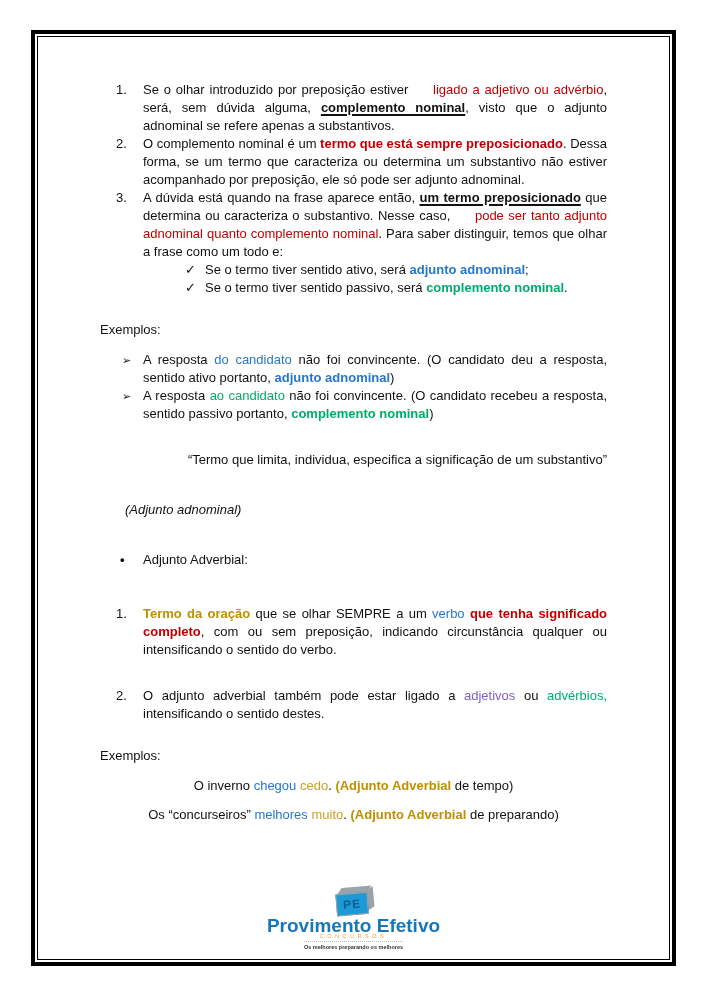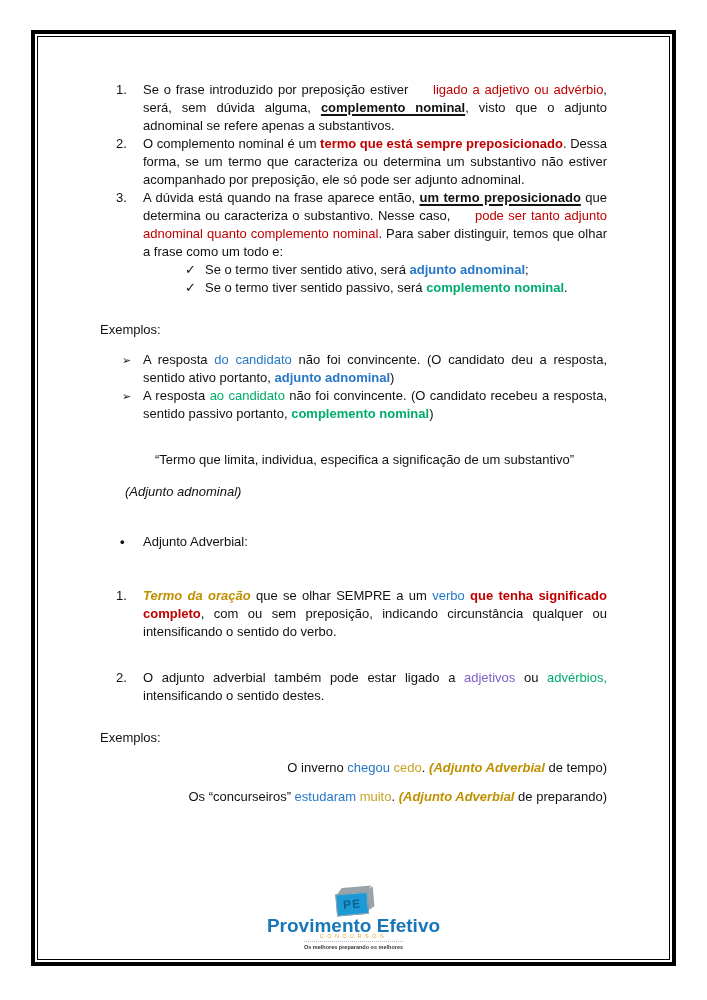--- a/index.html
+++ b/index.html
@@ -25,41 +25,41 @@
   .block{display:flex;text-align:justify;}
   .block .body{flex:1;}
   .marker{flex:0 0 auto;}
 
   .k-numbered-item .marker{width:43px;box-sizing:border-box;padding-left:16px;}
   .k-check-item{margin-left:85px;}
   .k-check-item .marker{width:20px;}
   .k-arrow-item{margin-left:22px;}
   .k-arrow-item .marker{width:21px;font-size:11px;}
   .k-section-heading{font-weight:700;margin-top:24px;margin-bottom:12px;align-items:flex-end;}
-  .k-quote-line{margin-left:22px;margin-top:28px;text-align:center;}
-  .k-quote-caption{margin-left:25px;margin-top:14px;font-style:italic;text-align:left;}
+  .k-quote-line{margin-left:22px;margin-top:28px;text-align:right;}
+  .k-quote-caption{margin-left:25px;margin-top:32px;font-style:italic;text-align:left;}
   .k-bullet-heading{margin-top:32px;margin-left:20px;font-weight:700;}
   .k-bullet-heading .marker{width:23px;}
   .k-numbered-item-2 .marker{width:43px;box-sizing:border-box;padding-left:16px;}
   .k-numbered-item-2{margin-top:28px;}
   .k-first-of-list2{margin-top:36px;}
   .k-paragraph{margin-top:8px;text-align:justify;display:block;}
-  .k-example-line{margin-top:11px;text-align:right;display:block;}
+  .k-example-line{margin-top:11px;text-align:center;display:block;}
 
   
   .s-b{font-weight:400;}
   .s-bu{font-weight:700;text-decoration:underline;text-decoration-thickness:2px;text-underline-offset:2px;}
   .s-red{color:var(--c-red,#C00000);margin-left:20px;}
   .s-redb{color:var(--c-red,#C00000);font-weight:700;}
   .s-blue{color:var(--c-blue,#2777C9);}
   .s-blueb{color:var(--c-blue,#2777C9);font-weight:700;}
   .s-green{color:var(--c-green,#00AC6B);}
   .s-greenb{color:var(--c-green,#00AC6B);font-weight:700;}
   .s-gold{color:var(--c-gold_light,#C9A227);}
-  .s-goldb{color:var(--c-gold,#BF9000);font-weight:700;font-style:italic;}
+  .s-goldb{color:var(--c-gold,#BF9000);font-weight:700;}
   .s-purple{color:var(--c-purple,#7D5FC5);}
 
   
   .logo{
     position:absolute;left:0;right:0;bottom:8px;
     display:flex;flex-direction:column;align-items:center;
   }
   .logo-icon{position:relative;width:40px;height:30px;transform:rotate(-5deg);margin-bottom:1px;}
   .cube-top{
     position:absolute;left:6px;top:0;width:30px;height:7px;
@@ -84,21 +84,21 @@
 </style>
 </head>
 <body>
 
 <div class="frame-outer">
   <div class="frame-inner">
     <div class="content">
       <div id="flow">
           <div class="block k-numbered-item">
             <span class="marker">1.</span>
-            <span class="body"><span>Se o frase </span><span class="s-b">introduzido por preposição</span><span> estiver </span><span class="s-red">ligado a adjetivo ou advérbio</span><span>, será, sem dúvida alguma, </span><span class="s-bu">complemento nominal</span><span>, visto que o adjunto adnominal se refere apenas a substantivos.</span></span>
+            <span class="body"><span>Se o olhar </span><span class="s-b">introduzido por preposição</span><span> estiver </span><span class="s-red">ligado a adjetivo ou advérbio</span><span>, será, sem dúvida alguma, </span><span class="s-bu">complemento nominal</span><span>, visto que o adjunto adnominal se refere apenas a substantivos.</span></span>
           </div>
           <div class="block k-numbered-item">
             <span class="marker">2.</span>
             <span class="body"><span class="s-b">O complemento nominal</span><span> é um </span><span class="s-redb">termo que está sempre preposicionado</span><span>. Dessa forma, se um termo que caracteriza ou determina um substantivo não estiver acompanhado por preposição, ele só pode ser adjunto adnominal.</span></span>
           </div>
           <div class="block k-numbered-item">
             <span class="marker">3.</span>
             <span class="body"><span>A dúvida está </span><span class="s-b">quando na frase aparece</span><span> então, </span><span class="s-bu">um termo preposicionado</span><span> que determina ou caracteriza o substantivo. Nesse caso, </span><span class="s-red">pode ser tanto adjunto adnominal quanto complemento nominal</span><span>. Para saber distinguir, temos que olhar a frase como um todo e:</span></span>
           </div>
           <div class="block k-check-item">
@@ -135,21 +135,21 @@
             <span class="body"><span class="s-goldb">Termo da oração</span><span> que se olhar </span><span class="s-b">SEMPRE</span><span> a um </span><span class="s-blue">verbo</span><span> </span><span class="s-redb">que tenha significado completo</span><span>, com ou sem preposição, indicando circunstância qualquer ou intensificando o sentido do verbo.</span></span>
           </div>
           <div class="block k-numbered-item-2">
             <span class="marker">2.</span>
             <span class="body"><span>O adjunto adverbial também </span><span class="s-b">pode estar ligado a </span><span class="s-purple">adjetivos</span><span> </span><span class="s-b">ou</span><span> </span><span class="s-green">advérbios,</span><span> intensificando o sentido destes.</span></span>
           </div>
           <div class="block k-section-heading">
             <span class="body"><span class="s-b">Exemplos:</span></span>
           </div>
           <div class="block k-example-line"><span class="body"><span>O inverno </span><span class="s-blue">chegou</span><span> </span><span class="s-gold">cedo</span><span>. </span><span class="s-goldb">(Adjunto Adverbial</span><span class="s-b"> de tempo)</span></span></div>
-          <div class="block k-example-line"><span class="body"><span>Os “concurseiros” </span><span class="s-blue">estudaram</span><span> </span><span class="s-gold">muito</span><span>. </span><span class="s-goldb">(Adjunto Adverbial</span><span class="s-b"> de preparando)</span></span></div>
+          <div class="block k-example-line"><span class="body"><span>Os “concurseiros” </span><span class="s-blue">melhores</span><span> </span><span class="s-gold">muito</span><span>. </span><span class="s-goldb">(Adjunto Adverbial</span><span class="s-b"> de preparando)</span></span></div>
         </div>
     </div>
 
     <div class="logo">
       <div class="logo-icon">
         <div class="cube-top"></div>
         <div class="cube-side"></div>
         <div class="cube-front">
           <span>PE</span>
         </div>

